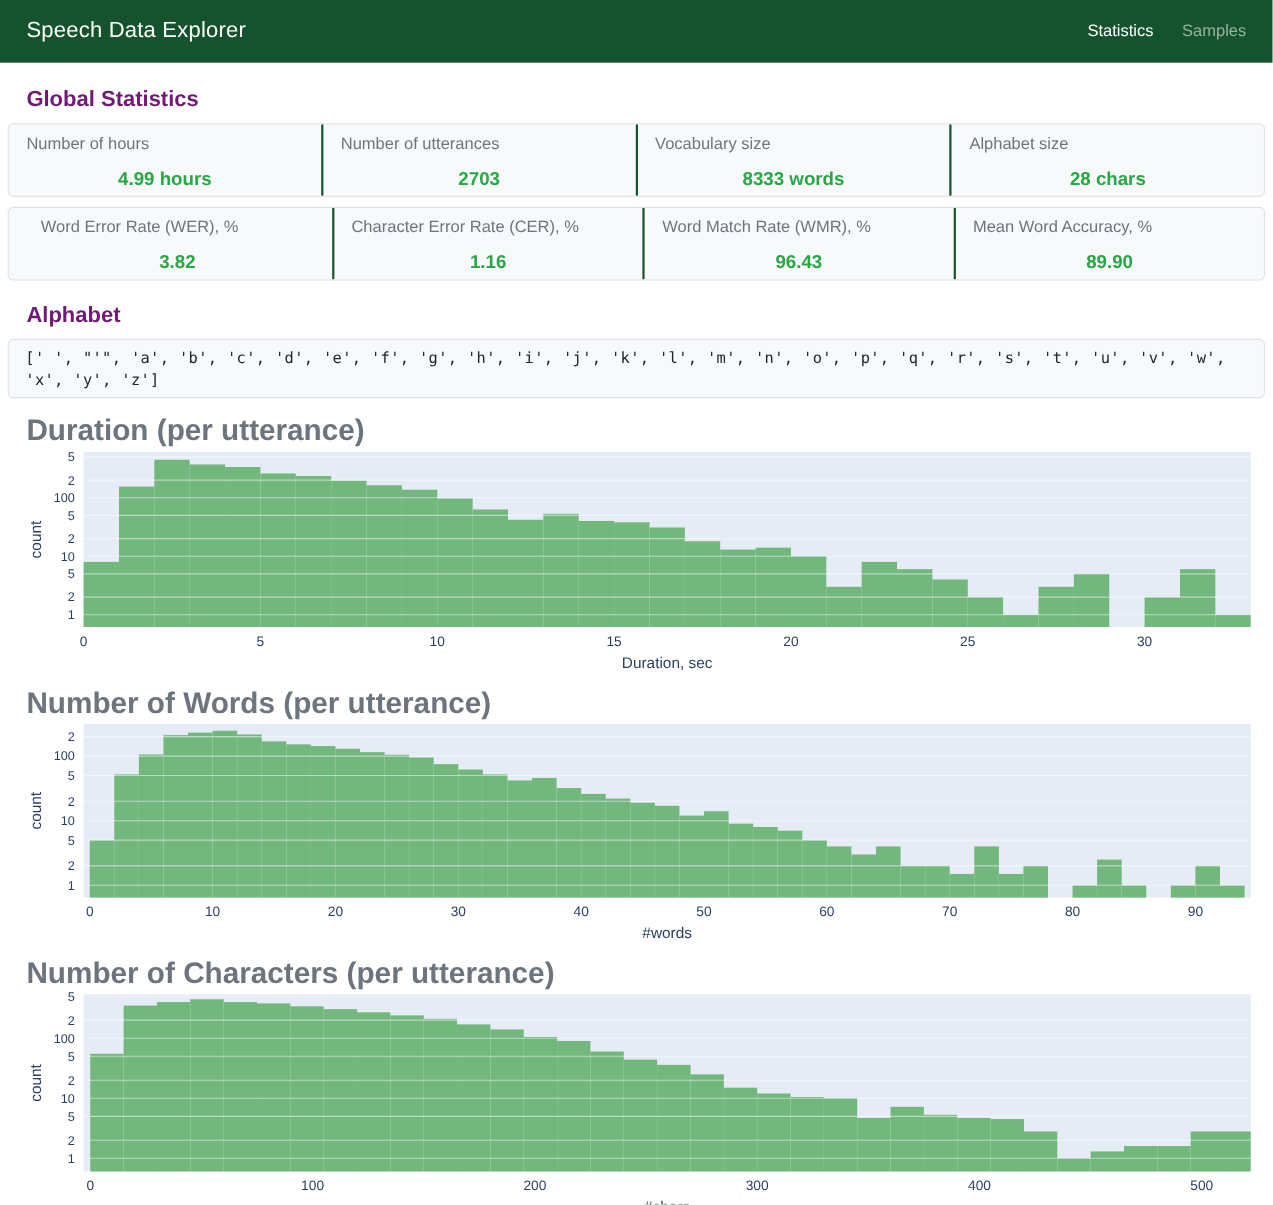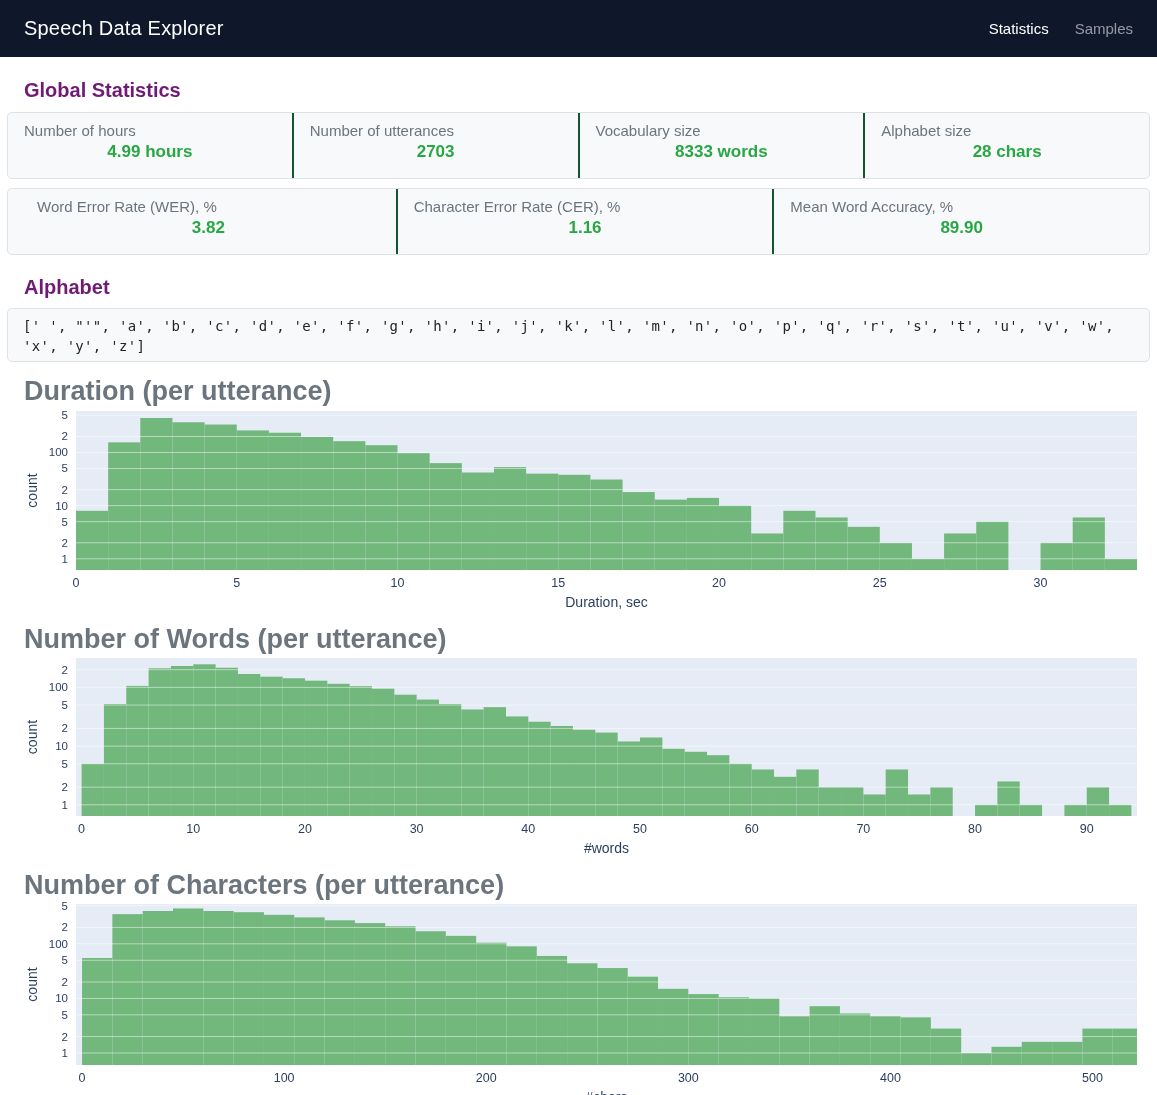--- a/index.html
+++ b/index.html
@@ -27,37 +27,37 @@
   .section-title.alpha { margin-top: 19px; margin-bottom: 8px; }
   
   .cards-row {
     display: flex; border: 1px solid #dee2e6; border-radius: 5px;
     background: #f8f9fa; height: 67px; overflow: hidden;
   }
   .cards-row + .cards-row { margin-top: 9px; padding-left: 13px; }
   .stat-card { flex: 1 1 0; padding: 9px 16px 0 16px; }
   .stat-card + .stat-card { border-left: 2px solid #14532d; }
   .stat-label { font-size: 15px; color: #6c757d; }
-  .stat-value { margin-top: 3px; text-align: center; font-size: 17px; font-weight: 700; color: #28a745; }
+  .stat-value { margin-top: 14px; text-align: center; font-size: 17px; font-weight: 700; color: #28a745; }
   
   .alphabet-box {
     border: 1px solid #dee2e6; border-radius: 5px; background: #f8f9fa;
     height: 54px; padding: 7px 15px;
     font-family: "DejaVu Sans Mono", monospace; font-size: 14px; letter-spacing: .3px;
     line-height: 20px; color: #212529; word-break: break-word;
   }
   
   .chart-title { font-size: 27px; line-height: 24px; font-weight: 700; color: #6c757d; margin: 17px 0 0 17px; }
   .chart-host { width: 1157px; display: block; }
   svg { display: block; }
 </style>
 </head>
 <body>
 
-<header class="topbar" style="background: #0f172a;">
+<header class="topbar" style="background: #14532d;">
   <div class="brand">Speech Data Explorer</div>
   <nav class="nav">
     <a class="active">Statistics</a>
     <a class="muted">Samples</a>
   </nav>
 </header>
 
 <main class="content">
 
   <h2 class="section-title">Global Statistics</h2>
@@ -82,20 +82,24 @@
   </div>
 
   <div class="cards-row">
     <div class="stat-card">
       <div class="stat-label">Word Error Rate (WER), %</div>
       <div class="stat-value">3.82</div>
     </div>
     <div class="stat-card">
       <div class="stat-label">Character Error Rate (CER), %</div>
       <div class="stat-value">1.16</div>
+    </div>
+    <div class="stat-card">
+      <div class="stat-label">Word Match Rate (WMR), %</div>
+      <div class="stat-value">96.43</div>
     </div>
     <div class="stat-card">
       <div class="stat-label">Mean Word Accuracy, %</div>
       <div class="stat-value">89.90</div>
     </div>
   </div>
 
   <h2 class="section-title alpha">Alphabet</h2>
   <div class="alphabet-box">[' ', "'", 'a', 'b', 'c', 'd', 'e', 'f', 'g', 'h', 'i', 'j', 'k', 'l', 'm', 'n', 'o', 'p', 'q', 'r', 's', 't', 'u', 'v', 'w', 'x', 'y', 'z']</div>
 

